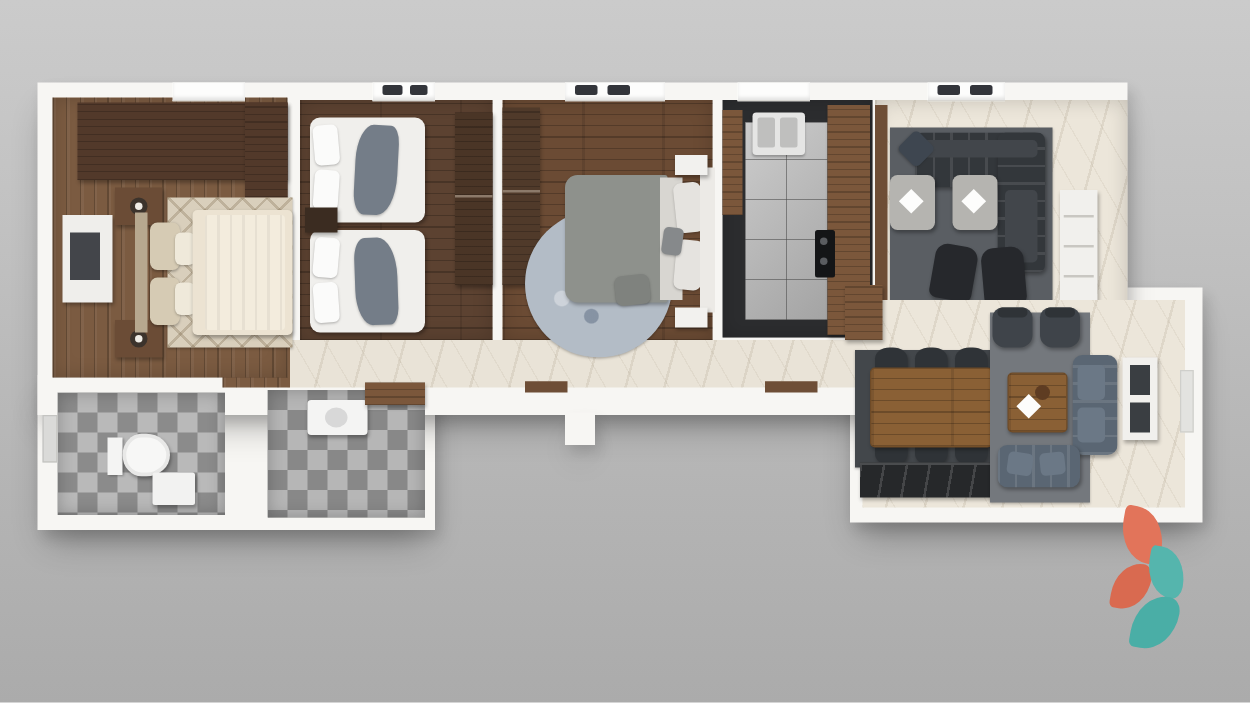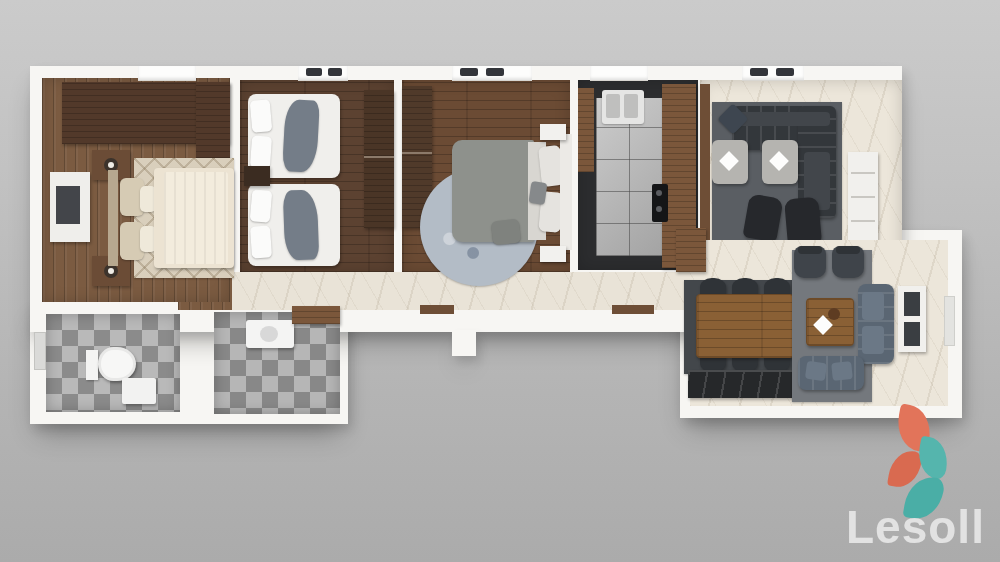--- a/index.html
+++ b/index.html
@@ -172,15 +172,14 @@
   <div class="abs" style="left:828px;top:308px;width:12px;height:12px;border-radius:50%;background:#5e3c22;"></div>
   <div class="abs fshadow" style="left: 898px; top: 286px; width: 28px; height: 66px; background-color: rgb(241, 240, 237);"></div>
   <div class="abs" style="left:904px;top:292px;width:16px;height:24px;background:#3a3e42;"></div>
   <div class="abs" style="left:904px;top:322px;width:16px;height:24px;background:#3a3e42;"></div>
   <div class="abs" style="left:944px;top:296px;width:9px;height:48px;background:#e3e3e0;border:1px solid #cfcfcb;"></div>
 
   <div class="logo-leaf" style="left: 897px; top: 406px; width: 34px; height: 44px; border-radius: 15% 95% 35%; transform: rotate(10deg); background-color: rgb(226, 116, 90);"></div>
   <div class="logo-leaf" style="left: 890px; top: 450px; width: 30px; height: 38px; border-radius: 95% 35% 95% 15%; transform: rotate(10deg); background-color: rgb(217, 106, 80);"></div>
   <div class="logo-leaf" style="left: 918px; top: 438px; width: 30px; height: 40px; border-radius: 15% 95% 35%; transform: rotate(10deg); background-color: rgb(85, 181, 173);"></div>
   <div class="logo-leaf" style="left: 906px; top: 476px; width: 36px; height: 44px; border-radius: 95% 35% 95% 15%; transform: rotate(10deg); background-color: rgb(74, 174, 166);"></div>
-  <div class="logo-text">Lesoll</div>
 
 </div>
 
 </body></html>

